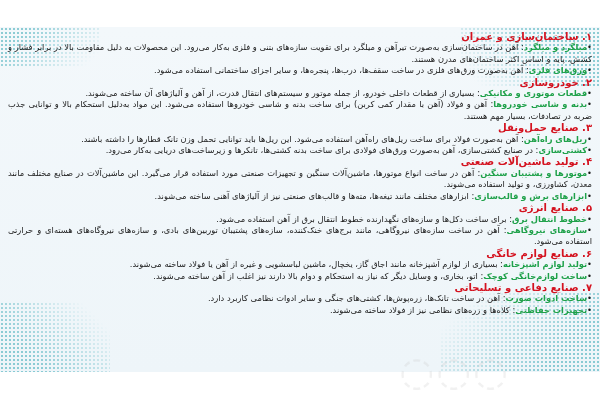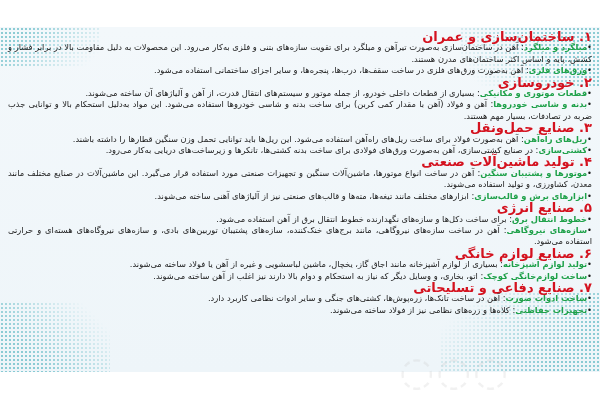--- a/index.html
+++ b/index.html
@@ -29,21 +29,21 @@
       -webkit-mask-image: linear-gradient(45deg, #000 25%, transparent 85%);
       mask-image: linear-gradient(45deg, #000 25%, transparent 85%); }
     .pattern.br { right: 0; bottom: 0; width: 160px; height: 80px;
       -webkit-mask-image: linear-gradient(315deg, #000 25%, transparent 85%);
       mask-image: linear-gradient(315deg, #000 25%, transparent 85%); }
     .content {
       position: absolute; left: 8px; right: 8px; top: 4px;
       direction: rtl; text-align: justify;
       font-size: 8.3px; line-height: 11.4px; color: #1b1b1b;
     }
-    .heading { color: #d4121f; font-weight: bold; font-size: 13px; }
+    .heading { color: #d4121f; font-weight: bold; font-size: 10px; }
     .item { margin: 0; }
     .term { color: #1fa14a; font-weight: bold; }
     .bullet { color: #1b1b1b; }
     .watermark {
       position: absolute; right: 90px; bottom: 6px;
       font-family: "DejaVu Sans", sans-serif; font-weight: bold; font-size: 40px;
       color: rgba(200,200,200,0.25); letter-spacing: 2px;
     }
   </style>
 </head>
@@ -64,21 +64,21 @@
     </div>
 
     <div>
       <div class="heading">۲. خودروسازی</div>
       <p class="item"><span class="bullet">•</span><span class="term">قطعات موتوری و مکانیکی</span><span>: بسیاری از قطعات داخلی خودرو، از جمله موتور و سیستم‌های انتقال قدرت، از آهن و آلیاژهای آن ساخته می‌شوند.</span></p>
       <p class="item"><span class="bullet">•</span><span class="term">بدنه و شاسی خودروها</span><span>: آهن و فولاد (آهن با مقدار کمی کربن) برای ساخت بدنه و شاسی خودروها استفاده می‌شود. این مواد به‌دلیل استحکام بالا و توانایی جذب ضربه در تصادفات، بسیار مهم هستند.</span></p>
     </div>
 
     <div>
       <div class="heading">۳. صنایع حمل‌ونقل</div>
-      <p class="item"><span class="bullet">•</span><span class="term">ریل‌های راه‌آهن</span><span>: آهن به‌صورت فولاد برای ساخت ریل‌های راه‌آهن استفاده می‌شود. این ریل‌ها باید توانایی تحمل وزن سنگین قطارها را داشته باشند.</span></p>
+      <p class="item"><span class="bullet">•</span><span class="term">ریل‌های راه‌آهن</span><span>: آهن به‌صورت فولاد برای ساخت ریل‌های راه‌آهن استفاده می‌شود. این ریل‌ها باید توانایی تحمل وزن تانک قطارها را داشته باشند.</span></p>
       <p class="item"><span class="bullet">•</span><span class="term">کشتی‌سازی</span><span>: در صنایع کشتی‌سازی، آهن به‌صورت ورق‌های فولادی برای ساخت بدنه کشتی‌ها، تانکرها و زیرساخت‌های دریایی به‌کار می‌رود.</span></p>
     </div>
 
     <div>
       <div class="heading">۴. تولید ماشین‌آلات صنعتی</div>
       <p class="item"><span class="bullet">•</span><span class="term">موتورها و پشتیبان سنگین</span><span>: آهن در ساخت انواع موتورها، ماشین‌آلات سنگین و تجهیزات صنعتی مورد استفاده قرار می‌گیرد. این ماشین‌آلات در صنایع مختلف مانند معدن، کشاورزی، و تولید استفاده می‌شوند.</span></p>
       <p class="item"><span class="bullet">•</span><span class="term">ابزارهای برش و قالب‌سازی</span><span>: ابزارهای مختلف مانند تیغه‌ها، مته‌ها و قالب‌های صنعتی نیز از آلیاژهای آهنی ساخته می‌شوند.</span></p>
     </div>
 
     <div>

